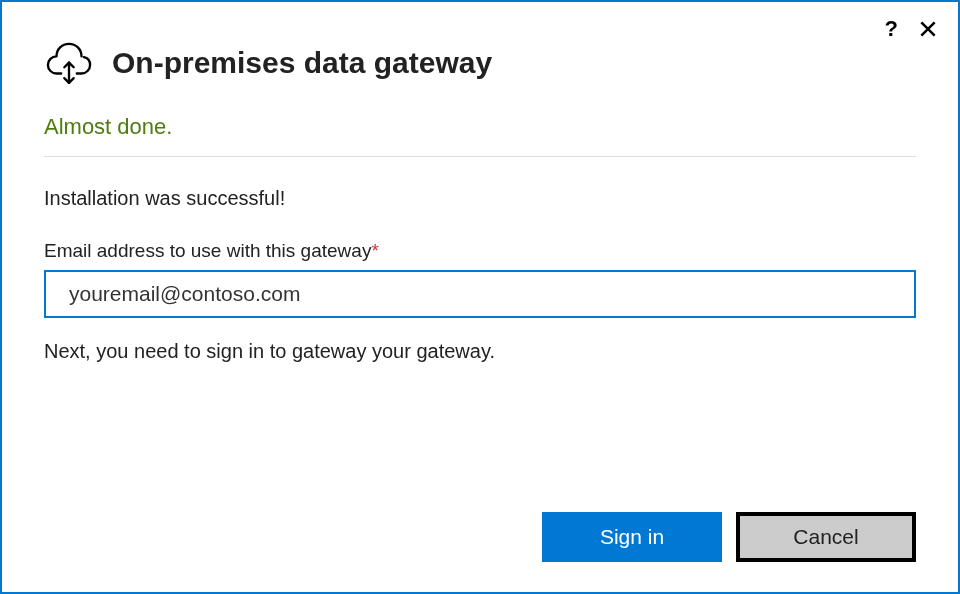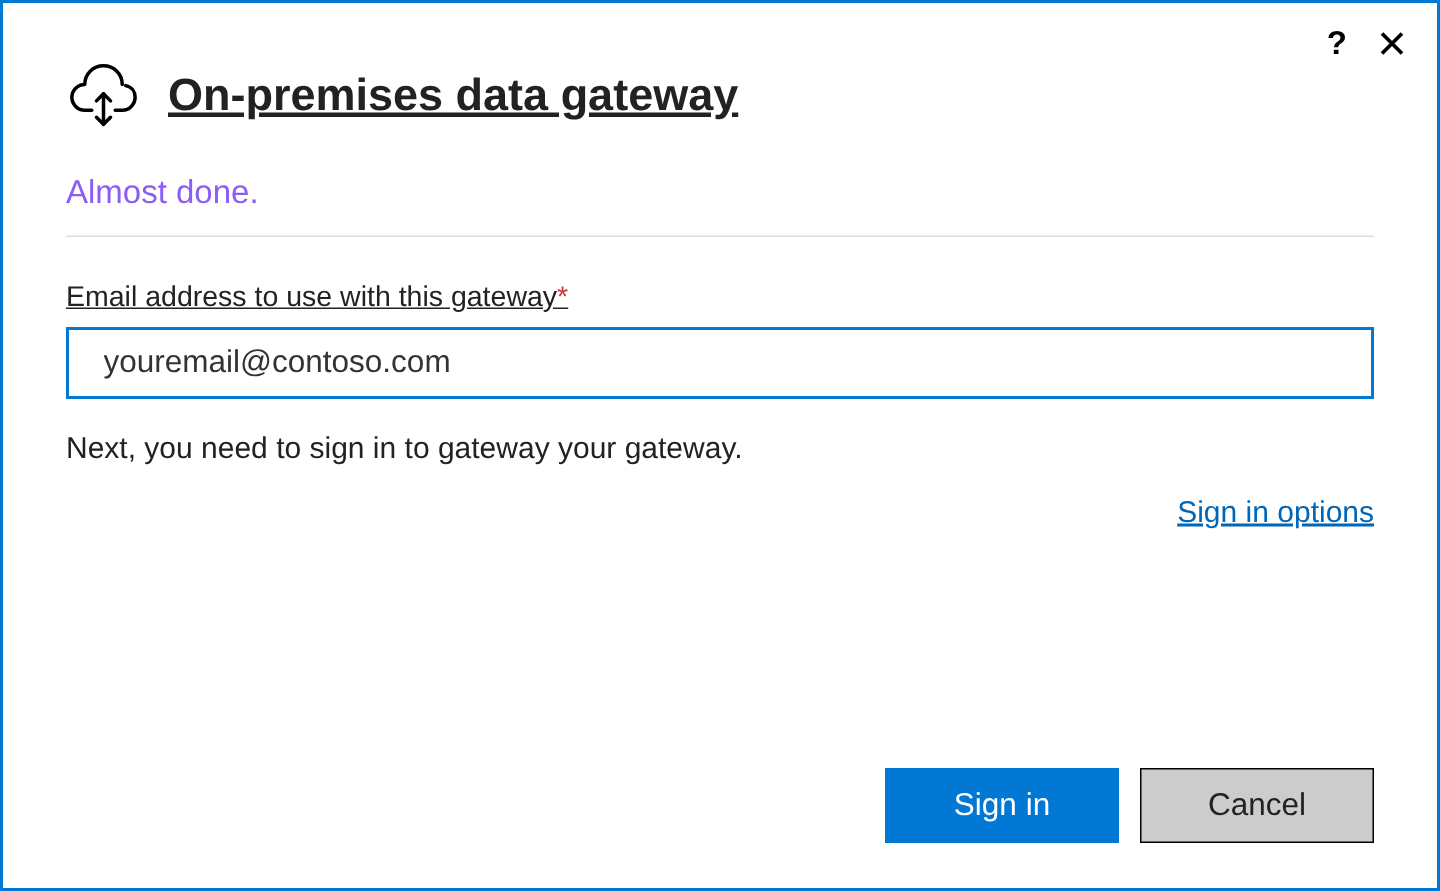--- a/index.html
+++ b/index.html
@@ -47,42 +47,40 @@
       display: flex;
       align-items: center;
       gap: 18px;
       margin-bottom: 24px;
     }
     .cloud-icon svg { width: 50px; height: 50px; }
     .title {
       font-size: 30px;
       font-weight: 600;
       color: #222;
-      text-decoration: underline;
     }
     .subtitle {
       font-size: 22px;
-      color: #8b5cf6;
+      color: #4d7c0f;
       margin-bottom: 16px;
     }
     hr.divider {
       border: none;
       border-top: 1px solid #ddd;
       margin-bottom: 30px;
     }
     .success-msg {
       font-size: 20px;
       color: #222;
       margin-bottom: 30px;
     }
     .field-label {
       font-size: 19px;
       color: #222;
       margin-bottom: 8px;
-      text-decoration: underline;
     }
     .required { color: #d13438; }
     .email-input {
       width: 100%;
       height: 48px;
       border: 2px solid #0078d4;
       font-size: 21px;
       color: #333;
       padding: 0 23px;
       outline: none;
@@ -105,35 +103,35 @@
       cursor: pointer;
     }
     .footer {
       position: absolute;
       bottom: 30px;
       right: 42px;
       display: flex;
       gap: 14px;
     }
     .btn {
-      width: 156px;
+      width: 180px;
       height: 50px;
       font-size: 21px;
       border: none;
       cursor: pointer;
       font-family: inherit;
     }
     .btn-primary {
       background: #0078d4;
       color: #fff;
     }
     .btn-secondary {
       background: #cccccc;
       color: #222;
-      border: 1px solid #000000;
+      border: 4px solid #000000;
     }
   </style>
 </head>
 <body>
 
 <div class="window">
 
   <div class="titlebar-controls">
     <span class="help-btn">?</span>
     <span class="close-btn">
@@ -155,32 +153,30 @@
           <polyline points="26,54 32,60 38,54" fill="none" stroke="#000" stroke-width="3" stroke-linecap="round" stroke-linejoin="round"></polyline>
         </svg>
       </span>
       <h1 class="title">On-premises data gateway</h1>
     </div>
 
     <div class="subtitle">Almost done.</div>
 
     <hr class="divider">
 
+    <div class="success-msg">Installation was successful!</div>
 
     <div class="field-label">
       <span>Email address to use with this gateway</span><span class="required">*</span>
     </div>
 
     <input type="text" class="email-input" value="youremail@contoso.com" style="">
 
     <div class="next-msg">Next, you need to sign in to gateway your gateway.</div>
 
-    <div class="signin-options">
-      <a>Sign in options</a>
-    </div>
 
   </div>
 
   <div class="footer">
     <button class="btn btn-primary">Sign in</button>
     <button class="btn btn-secondary">Cancel</button>
   </div>
 
 </div>
 

